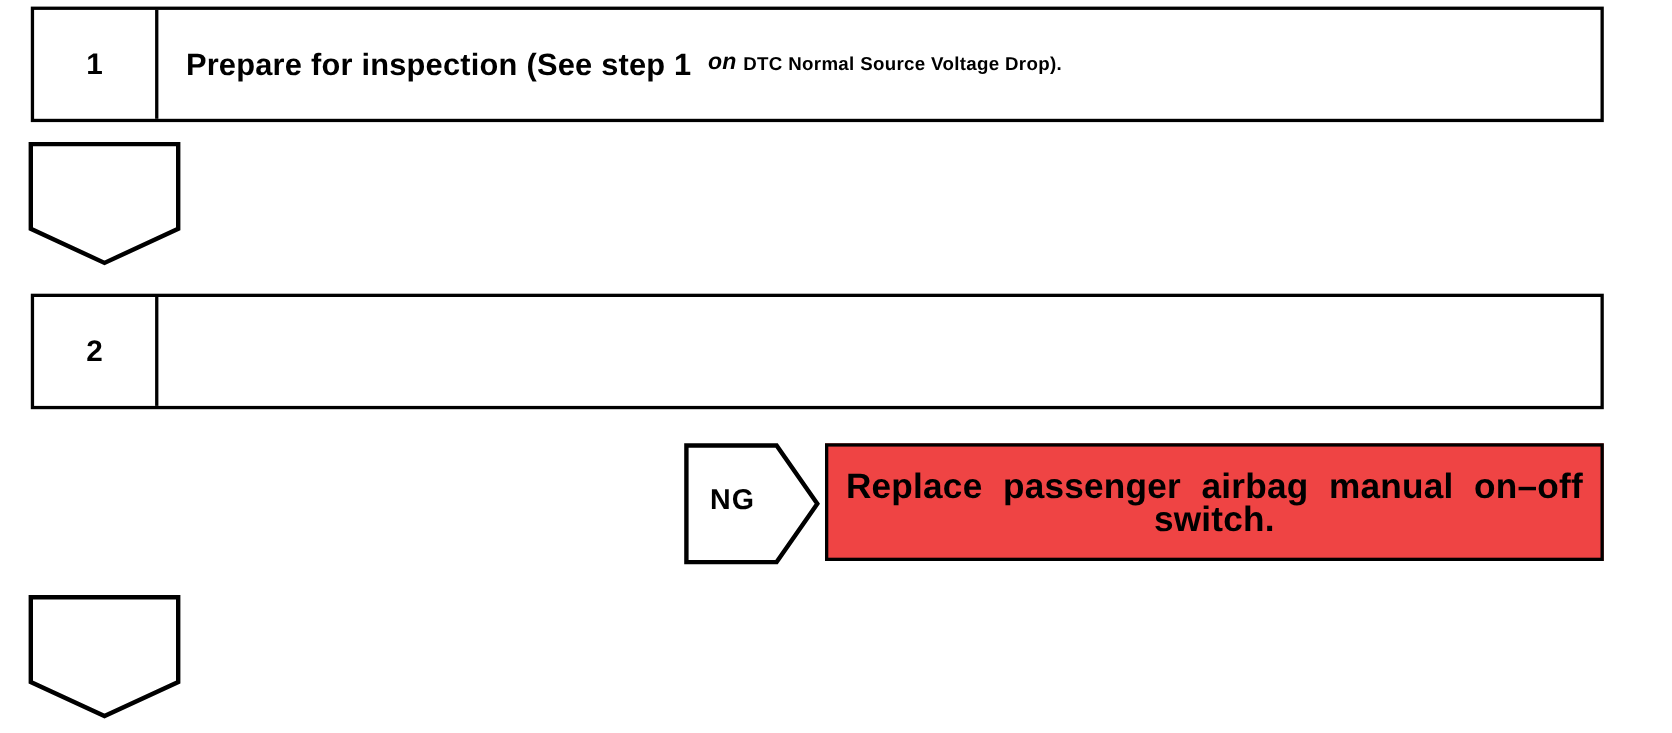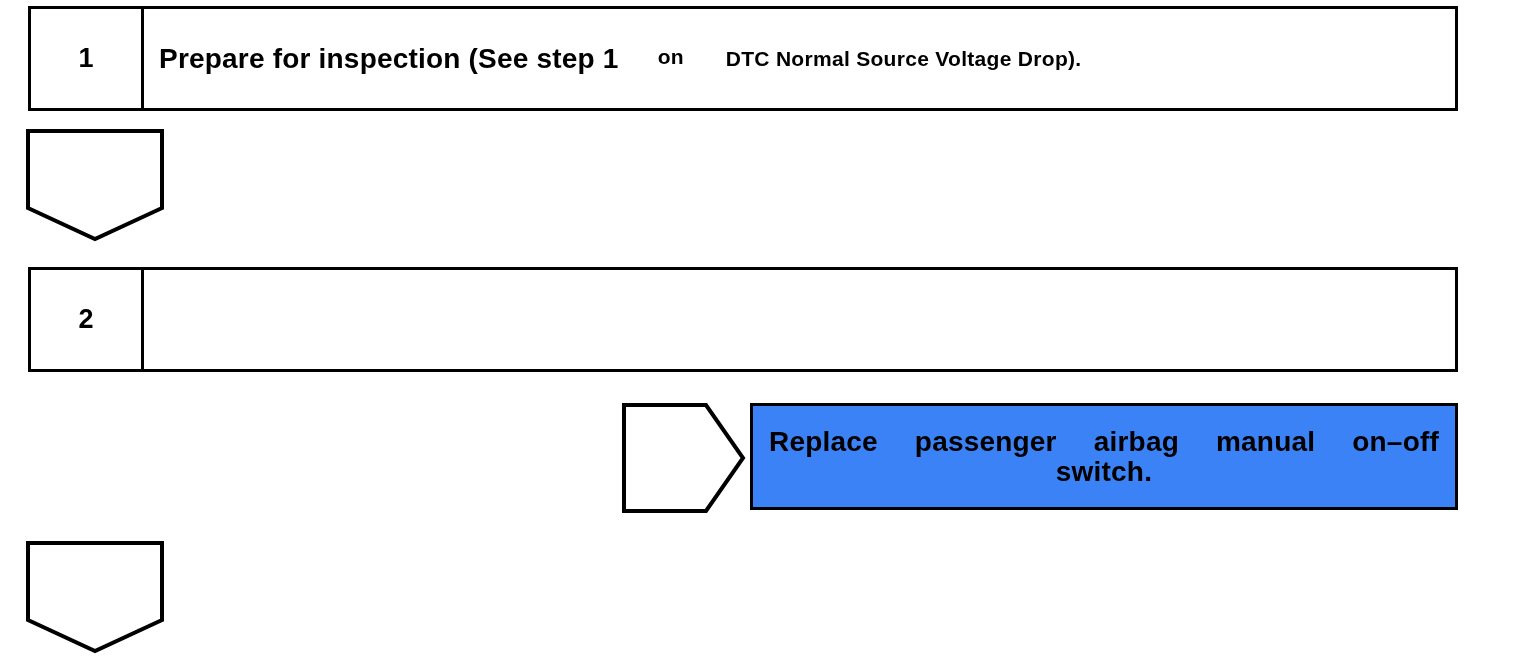--- a/index.html
+++ b/index.html
@@ -31,36 +31,36 @@
     align-items: center;
     justify-content: center;
     font-weight: bold;
     font-size: 27px;
     flex: none;
   }
   .desc-cell {
     flex: 1;
     display: flex;
     align-items: center;
-    padding-left: 15px;
+    padding-left: 25px;
     padding-right: 10px;
     font-weight: bold;
     font-size: 28px;
     letter-spacing: 0.2px;
     white-space: nowrap;
-    gap: 36px;
   }
   .desc-cell .ref-on {
     font-size: 21px;
-    margin-left: 3px;
+    margin-left: 15px;
     position: relative;
     top: -2px;
+    font-style: italic;
   }
   .desc-cell .ref-rest {
-    font-size: 21px;
+    font-size: 17px;
     margin-left: 6px;
     letter-spacing: 0.3px;
     text-align: right;
   }
   .penta {
     position: absolute;
   }
   .penta svg { position: absolute; left: 0; top: 0; }
   .penta .penta-label {
     position: absolute;
@@ -74,24 +74,24 @@
   #ng-arrow { left: 621px; top: 402px; width: 126px; height: 112px; }
   #ng-arrow .penta-label { left: 0; top: 0; width: 90px; height: 104px; display: flex; align-items: center; justify-content: center; }
   .action-box {
     position: absolute;
     left: 750px;
     top: 403px;
     width: 708px;
     height: 107px;
     border: 3px solid #000000;
     box-sizing: border-box;
-    background: #3b82f6;
+    background: #ef4444;
     padding: 21px 16px 0 16px;
     font-weight: bold;
-    font-size: 28px;
+    font-size: 32px;
     line-height: 30px;
     letter-spacing: 0.2px;
   }
   .action-line1 { text-align: justify; text-align-last: justify; }
   .action-line2 { text-align: center; }
 </style>
 </head>
 <body>
 
 <div class="stage">
@@ -112,20 +112,21 @@
   </div>
 
   <div class="step-box" id="step2-box">
     <div class="num-cell">2</div>
   </div>
 
   <div class="penta" id="ng-arrow">
     <svg width="126" height="112" viewBox="0 0 126 112">
       <polygon points="3,3 85,3 122,56 85,109 3,109" fill="#ffffff" stroke="#000000" stroke-width="4" stroke-linejoin="miter"></polygon>
     </svg>
+    <div class="penta-label">NG</div>
   </div>
 
   <div class="action-box">
     <div class="action-line1">Replace passenger airbag manual on–off</div>
     <div class="action-line2">switch.</div>
   </div>
 
   <div class="penta" id="ok-arrow">
     <svg width="140" height="114" viewBox="0 0 140 114">
       <polygon points="3,3 137,3 137,80 70,111 3,80" fill="#ffffff" stroke="#000000" stroke-width="4" stroke-linejoin="miter"></polygon>

